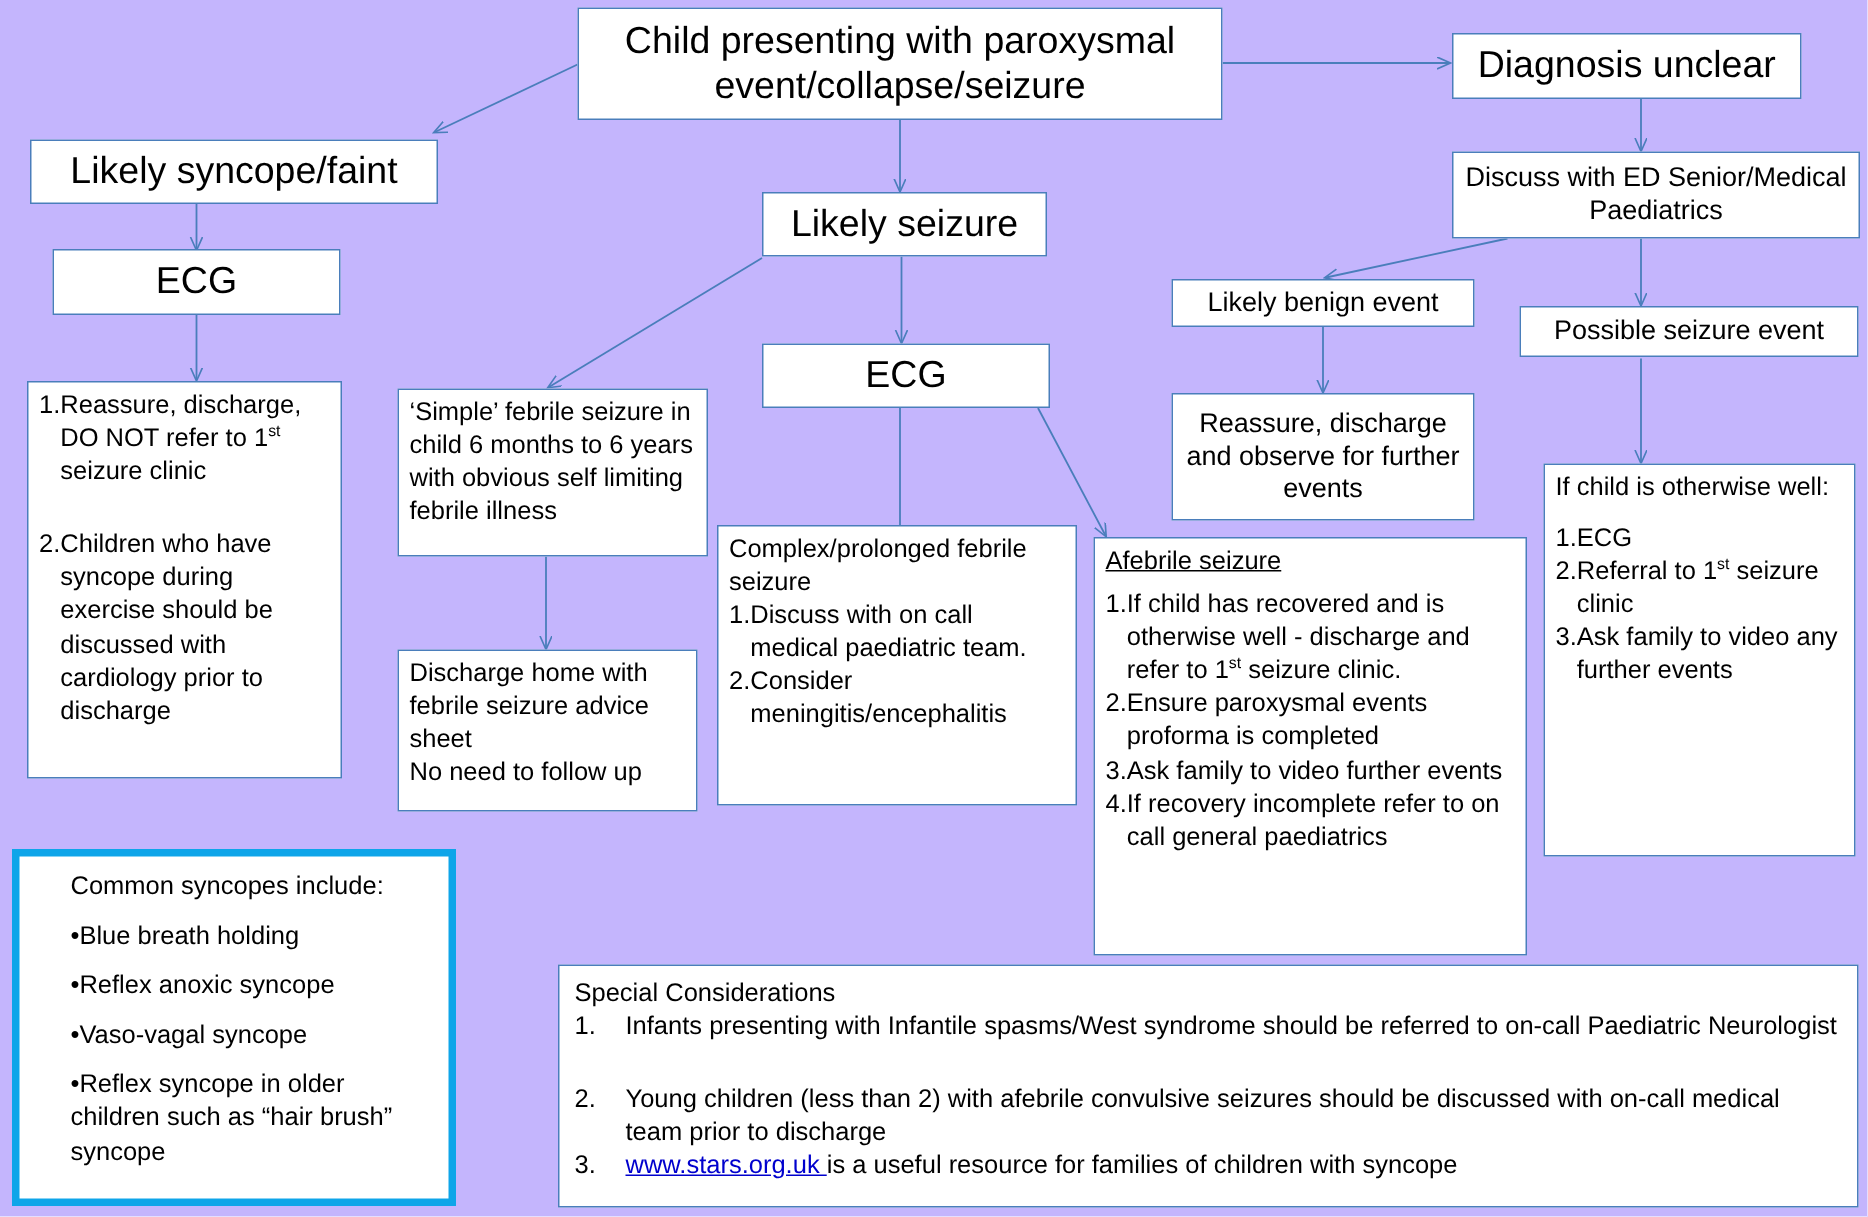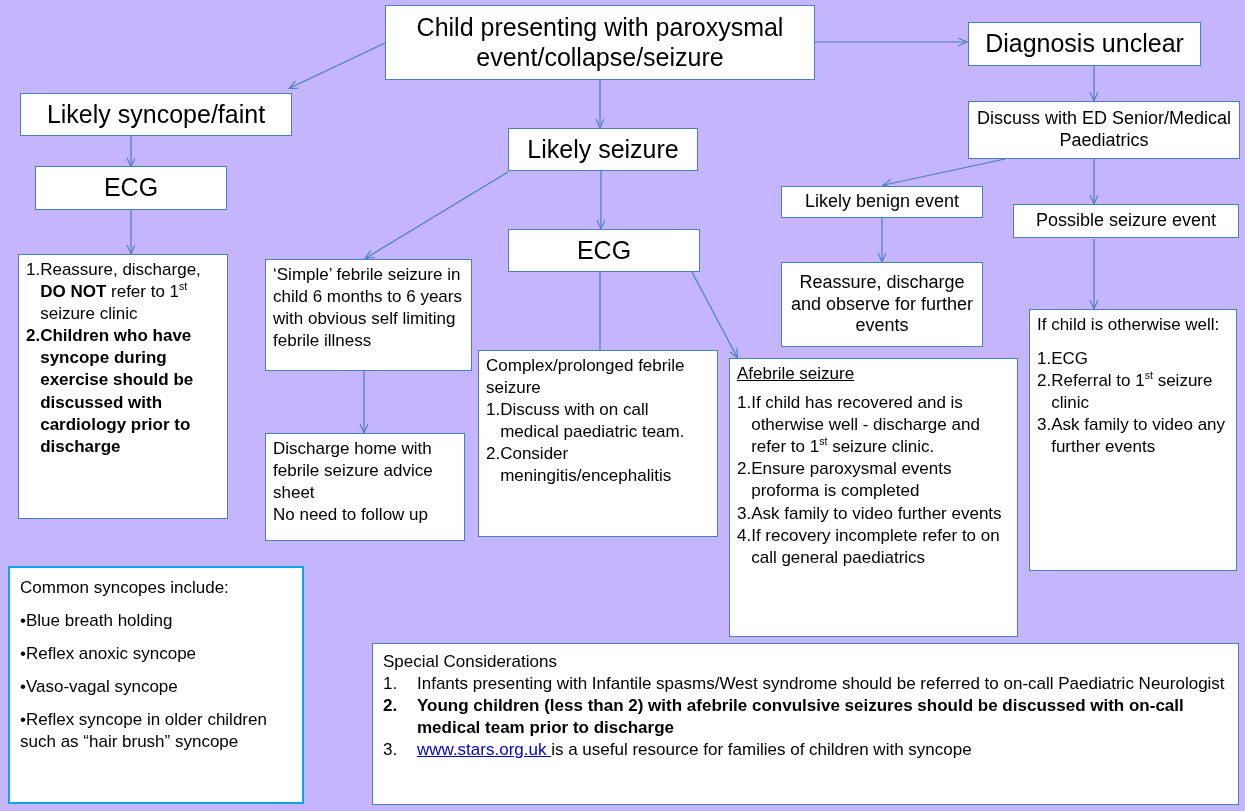--- a/index.html
+++ b/index.html
@@ -23,30 +23,30 @@
     pointer-events:none;
     z-index:1;
   }
   .box{
     position:absolute;
     box-sizing:border-box;
     border:1px solid #4a7ebb;
     background:#ffffff;
     z-index:2;
   }
-  .box.black{ border:2px solid #0ea5e9; }
+  .box.black{ border:5px solid #0ea5e9;padding-left:24px; }
   .inner{
     padding:4px 7px;
     line-height:1.22;
   }
   .ctr{ text-align:center; }
   .big{ font-size:25px; line-height:1.18; }
   .med{ font-size:18px; line-height:1.22; }
   .sm{ font-size:17px; line-height:1.30; }
-  .b{ font-weight:bold; }
+  .b{ font-weight:normal;margin-top:27px; }
   .u{ text-decoration:underline; }
   sup{ font-size:0.62em; vertical-align:super; line-height:0; }
   .li{
     display:flex;
     align-items:flex-start;
   }
   .li .num{ flex:0 0 auto; white-space:pre; }
   .li .txt{ flex:1 1 auto; }
   .bullet-row{ margin-top:11px; }
   .link{ color:#0000cd; text-decoration:underline; }

